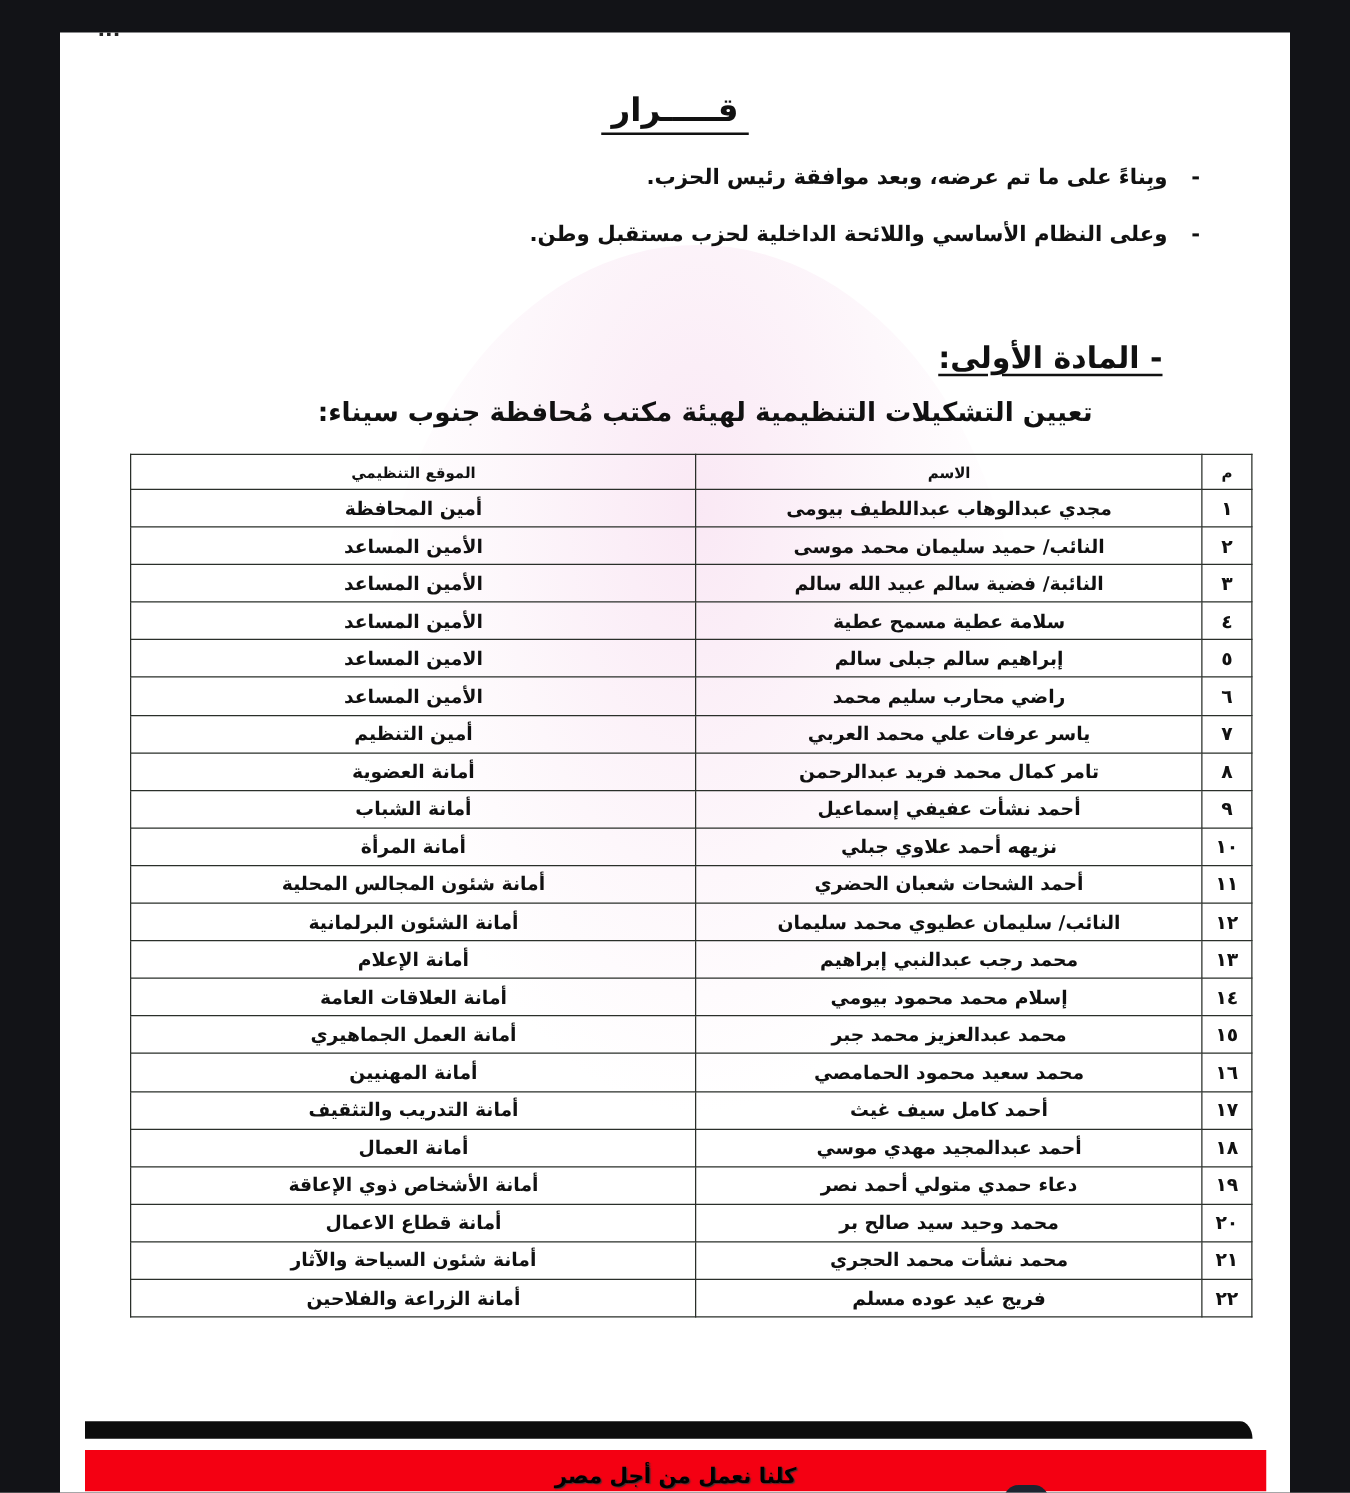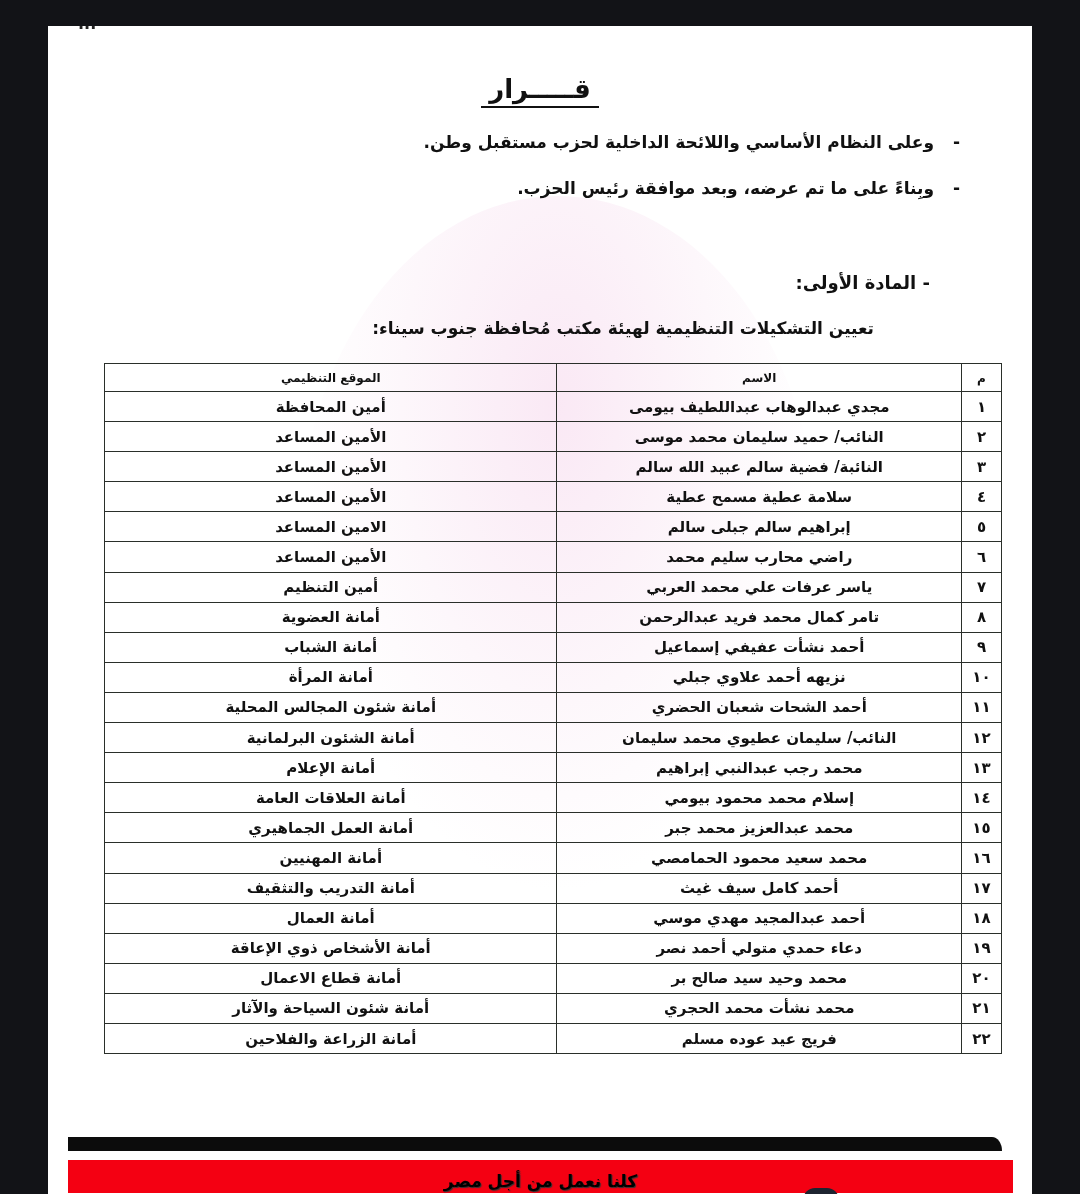--- a/index.html
+++ b/index.html
@@ -27,25 +27,25 @@
     position: absolute; top: 46px; left: 0; width: 984px; text-align: center;
     font-family: "DejaVu Sans", sans-serif; font-weight: bold; font-size: 26px;
   }
   .title span { display: inline-block; border-bottom: 2px solid #111; padding: 0 8px; line-height: 34px; }
 
   .clauses { position: absolute; top: 100px; right: 72px; width: 800px; list-style: none; }
   .clauses li { font-weight: bold; font-size: 17px; height: 46px; line-height: 32px; white-space: nowrap; }
   .clauses li .dash { display: inline-block; width: 26px; }
 
   .article {
-    position: absolute; top: 246px; right: 102px; font-weight: bold; font-size: 18px;
-    text-underline-offset: 5px;
+    position: absolute; top: 246px; right: 102px; font-weight: bold; font-size: 24px;
+    text-decoration: underline; text-underline-offset: 5px;
   }
   .assign {
-    position: absolute; top: 292px; right: 158px; font-weight: bold; font-size: 17px;
+    position: absolute; top: 292px; right: 158px; font-weight: bold; font-size: 21px;
   }
 
   table.roster {
     position: absolute; top: 337px; left: 56px; width: 898px;
     border-collapse: collapse; direction: rtl; font-size: 15px; font-weight: bold;
   }
   table.roster td, table.roster th {
     border: 1.5px solid #2a2f2a; height: 30.1px; padding: 0 6px; text-align: center;
     font-weight: bold; color: #111;
   }
@@ -77,22 +77,22 @@
 <div class="page">
   <div class="watermark"></div>
   <div class="top-fragment">...</div>
 
   <div class="doc">
     <div class="title">
       <span>قـــــرار</span>
     </div>
 
     <ul class="clauses">
+      <li><span class="dash">-</span><span>وبِناءً على ما تم عرضه، وبعد موافقة رئيس الحزب.</span></li>
       <li><span class="dash">-</span><span>وعلى النظام الأساسي واللائحة الداخلية لحزب مستقبل وطن.</span></li>
-      <li><span class="dash">-</span><span>وبِناءً على ما تم عرضه، وبعد موافقة رئيس الحزب.</span></li>
     </ul>
 
     <div class="article">- المادة الأولى:</div>
     <div class="assign">تعيين التشكيلات التنظيمية لهيئة مكتب مُحافظة جنوب سيناء:</div>
 
     <table class="roster">
       <thead>
         <tr>
           <th class="col-no">م</th>
           <th class="col-name">الاسم</th>

